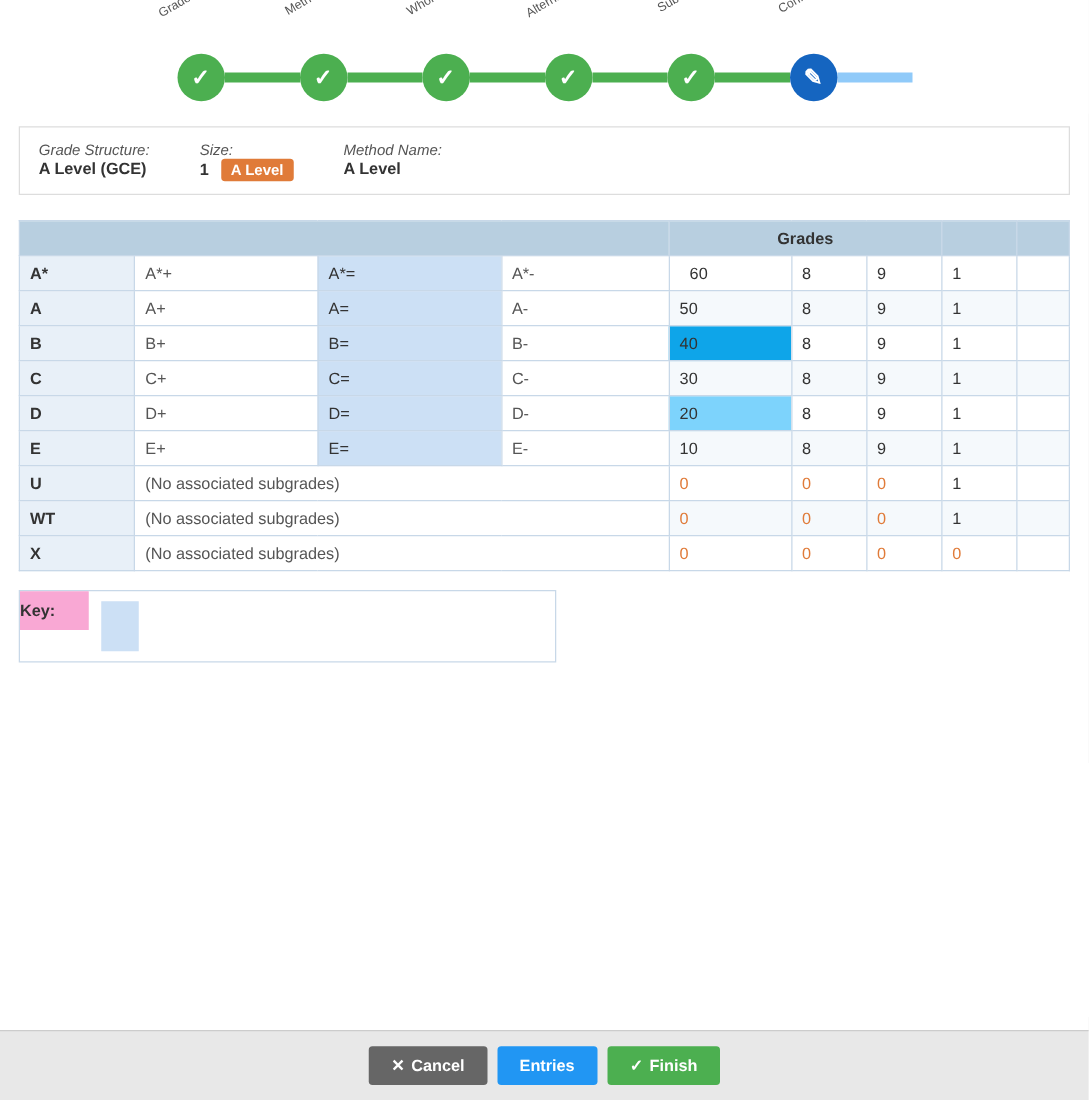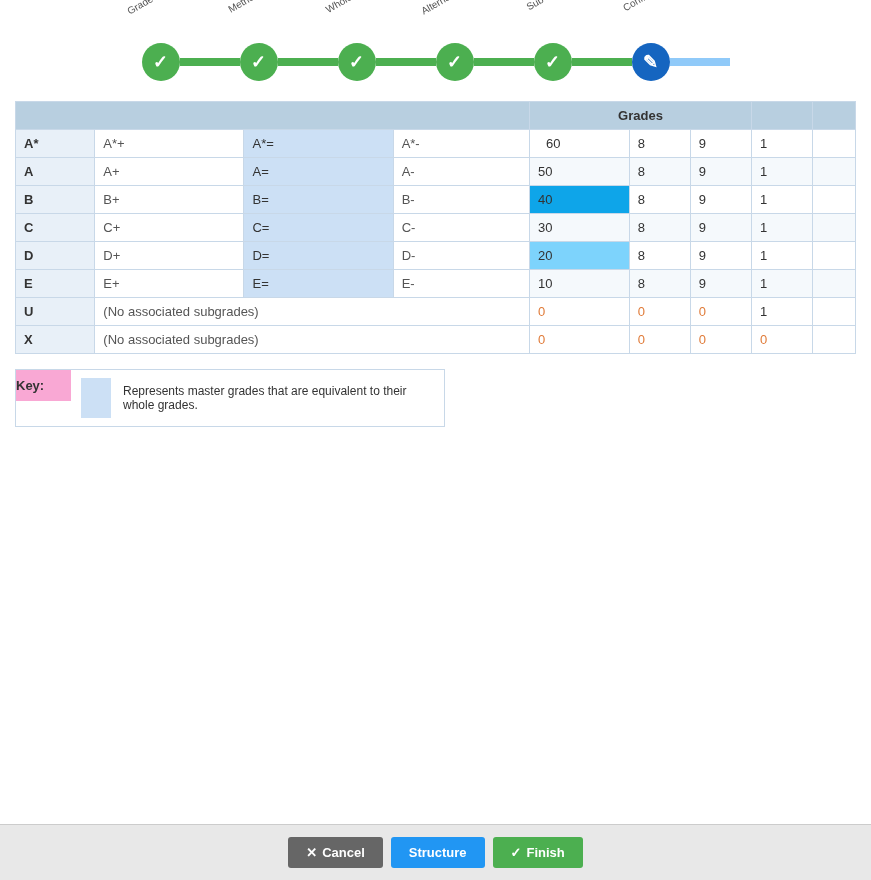--- a/index.html
+++ b/index.html
@@ -294,20 +294,37 @@
 
       <div class="step">
         <span class="step-label">Confirmation</span>
         <div class="step-circle active">✎</div>
       </div>
       <div class="step-connector partial"></div>
 
     </div>
   </div>
 
+  <div class="info-bar">
+    <div class="info-item">
+      <label>Grade Structure:</label>
+      <div class="value">A Level (GCE)</div>
+    </div>
+    <div class="info-item">
+      <label>Size:</label>
+      <div class="value">
+        <span>1</span>
+        <span class="badge">A Level</span>
+      </div>
+    </div>
+    <div class="info-item">
+      <label>Method Name:</label>
+      <div class="value">A Level</div>
+    </div>
+  </div>
 
   <div class="main-content">
 
     <table class="grade-table">
       <thead>
         <tr>
           <th class="th-empty" colspan="4"></th>
           <th class="th-points" colspan="3">Grades</th>
           <th class="th-empty"></th>
           <th class="th-empty"></th>
@@ -383,48 +400,56 @@
           <tr>
         <td style="background:#e8f0f8; font-weight:bold;">U</td>
         <td colspan="3" style="background:#fff; color:#555;">(No associated subgrades)</td>
         <td style="background:#fff; color:#e07b39;">0</td>
         <td style="background:#fff; color:#e07b39;">0</td>
         <td style="background:#fff; color:#e07b39;">0</td>
         <td style="background:#fff; color:#333;">1</td>
         <td style="background:#fff;"></td>
       </tr>
           <tr>
+        <td style="background:#e8f0f8; font-weight:bold;">WT</td>
+        <td colspan="3" style="background:#fff; color:#555;">(No associated subgrades)</td>
+        <td style="background:#f5f9fc; color:#e07b39;">0</td>
+        <td style="background:#f5f9fc; color:#e07b39;">0</td>
+        <td style="background:#f5f9fc; color:#e07b39;">0</td>
+        <td style="background:#f5f9fc; color:#333;">1</td>
+        <td style="background:#f5f9fc;"></td>
+      </tr>
+          <tr>
         <td style="background:#e8f0f8; font-weight:bold;">X</td>
         <td colspan="3" style="background:#fff; color:#555;">(No associated subgrades)</td>
         <td style="background:#fff; color:#e07b39;">0</td>
         <td style="background:#fff; color:#e07b39;">0</td>
         <td style="background:#fff; color:#e07b39;">0</td>
         <td style="background:#fff; color:#e07b39;">0</td>
         <td style="background:#fff;"></td>
       </tr>
         </tbody>
     </table>
 
     <div class="key-section">
       <div class="key-label">Key:</div>
       <div class="key-content">
         <div class="key-color-box"></div>
-        <span class="key-text">Represents master grades that are equivalent to their whole grades.</span>
       </div>
     </div>
 
   </div>
 
   <div class="footer">
     <button class="btn btn-cancel">
       <span>✕</span>
       <span>Cancel</span>
     </button>
     <button class="btn btn-previous">
-      <span>Structure</span>
+      <span>Entries</span>
     </button>
     <button class="btn btn-finish">
       <span>✓</span>
       <span>Finish</span>
     </button>
   </div>
 
 </div>
 
 </body></html>

